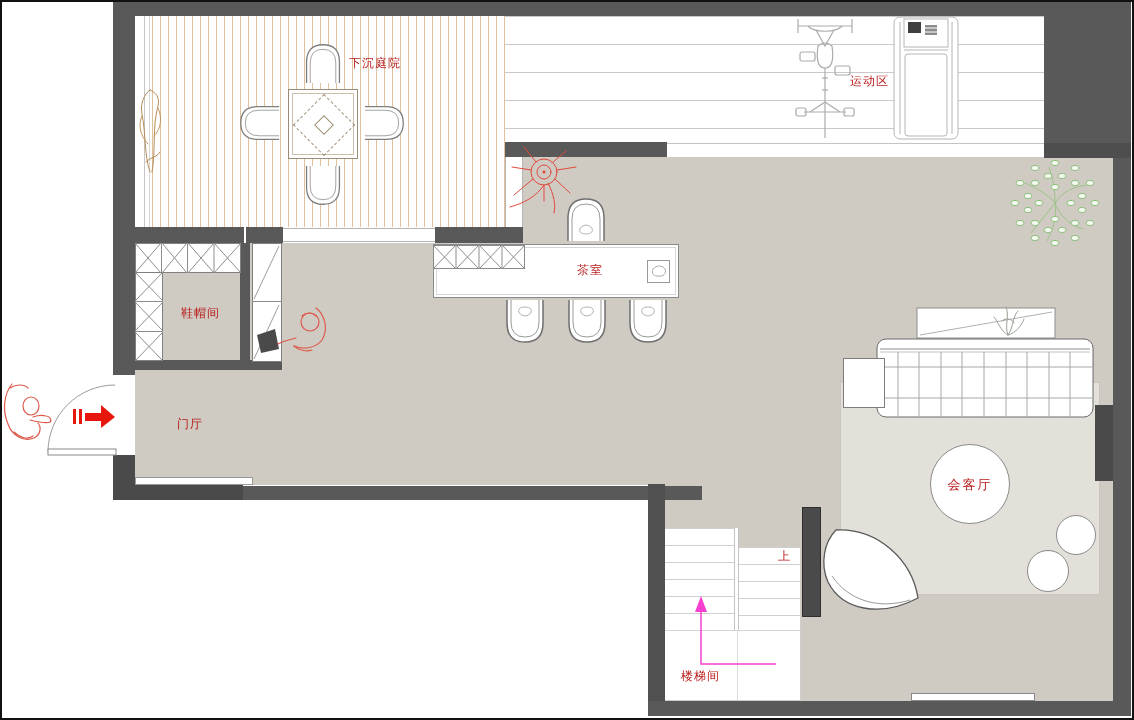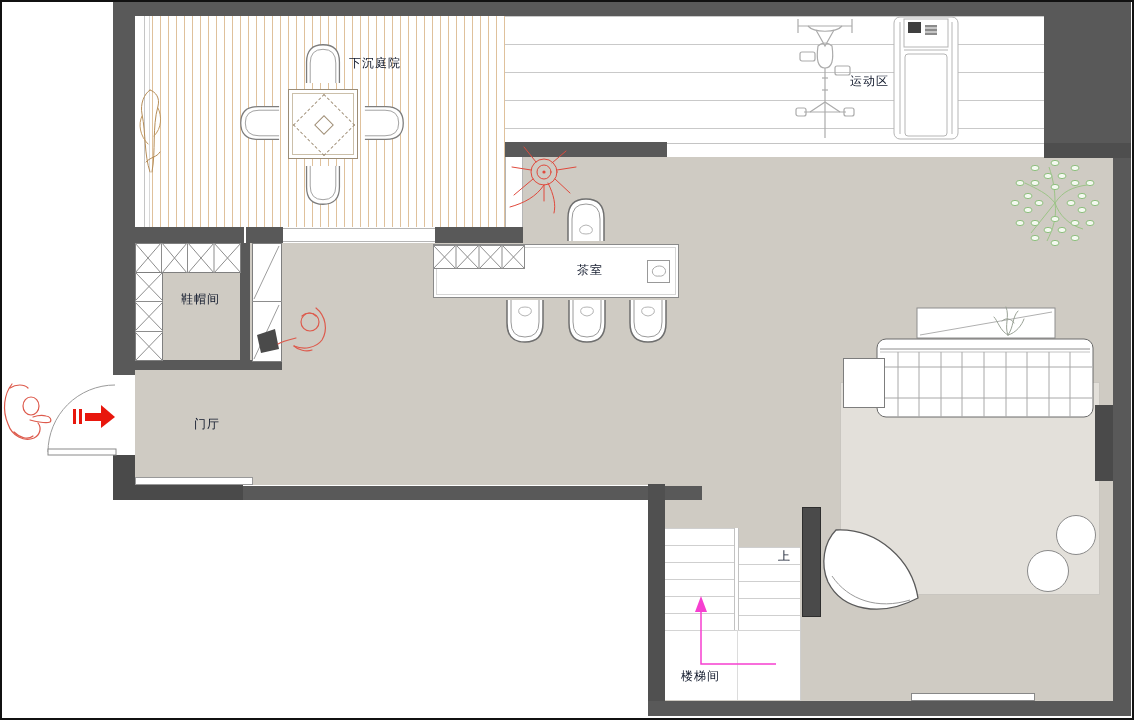--- a/index.html
+++ b/index.html
@@ -4,21 +4,21 @@
 <style>
   html,body{margin:0;padding:0;background:#fff}
   .canvas{position:relative;width:1134px;height:720px;background:#ffffff;overflow:hidden;
           font-family:"DejaVu Sans",sans-serif}
   .a{position:absolute}
   .w{position:absolute;background:#595959}
   .wd{background:#4a4a4a}
   .w2{background:#505050}
   .f{position:absolute;background:#cfcbc3}
   .win{position:absolute;background:#fff}
-  .lbl{position:absolute;font-size:12px;line-height:1;color:#0f172a;letter-spacing:1px;white-space:nowrap}
+  .lbl{position:absolute;font-size:12px;line-height:1;color:#b91c1c;letter-spacing:1px;white-space:nowrap}
   .frame{position:absolute;left:0;top:0;right:0;bottom:0;box-shadow:inset 0 0 0 2px #111;pointer-events:none;z-index:60}
   .boards{position:absolute;background:
      repeating-linear-gradient(to bottom,#c9c9c9 0 1px,transparent 1px 28px);}
   .planks{position:absolute;background:
      repeating-linear-gradient(to right,#dfc19c 0 1px,transparent 1px 8px);}
   .treads{position:absolute;background:
      repeating-linear-gradient(to bottom,#cfcfcf 0 1px,transparent 1px 17px);}
   .xcell line,.xcell path{stroke:#8d8d8d;stroke-width:1;fill:none}
   .sk{fill:none;stroke-linecap:round}
   .circle{position:absolute;border-radius:50%;background:#fff;border:1px solid #8a8a8a}
@@ -276,20 +276,23 @@
         <line x1="108" y1="14" x2="108" y2="79"></line>
         <line x1="130" y1="14" x2="130" y2="79"></line>
       <line x1="151" y1="14" x2="151" y2="79"></line>
         <line x1="173" y1="14" x2="173" y2="79"></line>
         <line x1="194" y1="14" x2="194" y2="79"></line>
       <line x1="2" y1="29" x2="216" y2="29"></line>
         <line x1="2" y1="60" x2="216" y2="60"></line>
     </g>
   </svg>
   <div class="a" style="left:843px;top:358px;width:42px;height:50px;background:#fff;border:1px solid #7d7d7d;box-sizing:border-box"></div>
+  <div class="circle" style="left:930px;top:444px;width:78px;height:78px;display:flex;align-items:center;justify-content:center">
+    <span class="lbl big" style="position:static">会客厅</span>
+  </div>
   <div class="circle" style="left:1056px;top:515px;width:38px;height:38px"></div>
   <div class="circle" style="left:1027px;top:550px;width:40px;height:40px"></div>
   <svg class="a" style="left:818px;top:526px" width="110" height="102">
     <path d="M18,4 C60,2 94,34 100,72 C62,92 24,84 10,56 C2,38 6,16 18,4 Z" fill="#fff" stroke="#5a5a5a" stroke-width="1.3"></path>
     <path d="M14,50 C30,74 60,84 92,74" fill="none" stroke="#9a9a9a" stroke-width="1"></path>
   </svg>
   <svg class="a" style="left:1003px;top:151px" width="104" height="104">
     <g fill="none" stroke="#9cc487" stroke-width="1">
       <path d="M52,52 C60,40 70,36 84,34"></path>
         <path d="M52,52 C44,42 34,38 22,32"></path>
@@ -325,20 +328,20 @@
         <ellipse cx="79" cy="45" rx="4" ry="2.6"></ellipse>
       <ellipse cx="68" cy="52" rx="4" ry="2.6"></ellipse>
         <ellipse cx="52" cy="68" rx="4" ry="2.6"></ellipse>
         <ellipse cx="36" cy="52" rx="4" ry="2.6"></ellipse>
         <ellipse cx="52" cy="36" rx="4" ry="2.6"></ellipse>
     </g>
   </svg>
 
   <span class="lbl" style="left:349px;top:57px">下沉庭院</span>
   <span class="lbl" style="left:850px;top:75px">运动区</span>
-  <span class="lbl" style="left:181px;top:293px">鞋帽间</span>
-  <span class="lbl" style="left:194px;top:418px">门厅</span>
+  <span class="lbl" style="left:181px;top:307px">鞋帽间</span>
+  <span class="lbl" style="left:177px;top:418px">门厅</span>
   <span class="lbl" style="left:577px;top:264px">茶室</span>
   <span class="lbl" style="left:681px;top:670px">楼梯间</span>
   <span class="lbl" style="left:778px;top:550px;letter-spacing:0">上</span>
 
   <div class="frame"></div>
 </div>
 
 </body></html>

